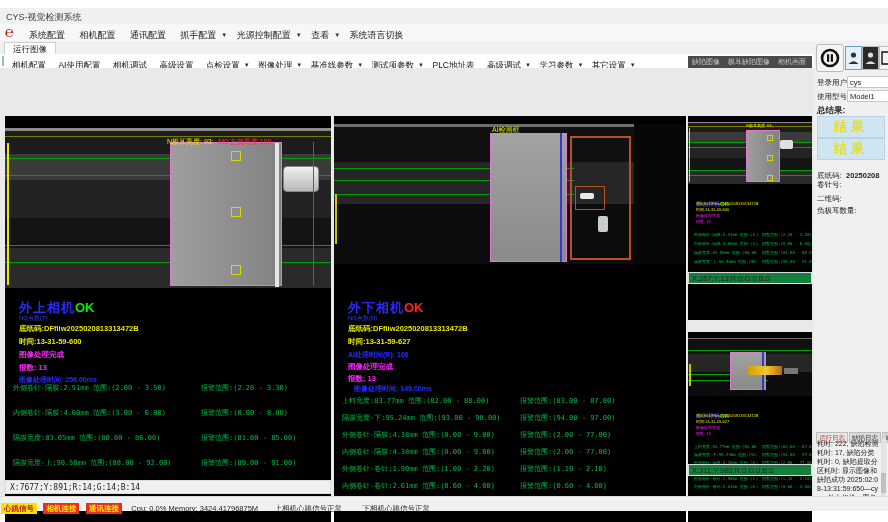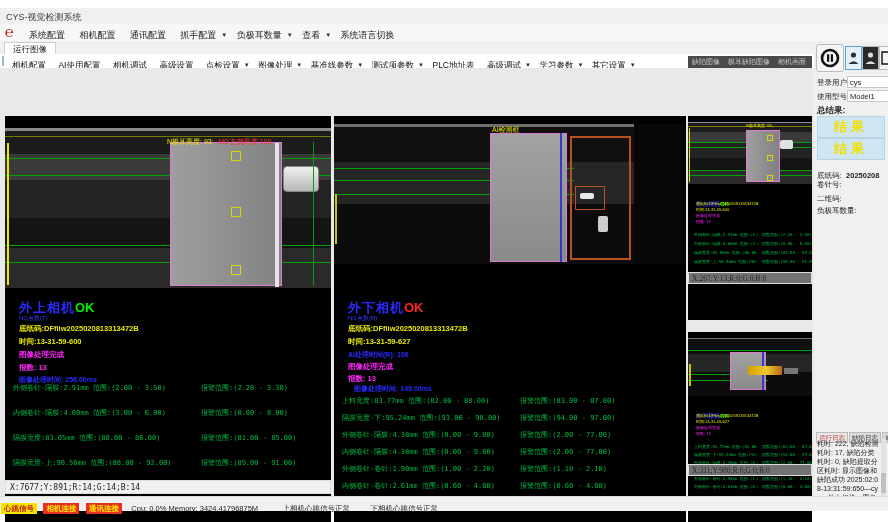--- a/index.html
+++ b/index.html
@@ -35,21 +35,21 @@
   .ovm{font-size:7.5px;color:#ff22ff;font-weight:bold;}
   .ovb{font-size:7px;color:#2a2aff;font-weight:bold;}
   .mrow{font-size:7px;color:#00bb44;font-family:"DejaVu Sans Mono",monospace;white-space:nowrap;}
   .imglabel-y{font-size:7px;color:#e8e800;white-space:nowrap;}
   .imglabel-r{font-size:7px;color:#ff3030;}
   .gline{background:#00a000;}
   .cellblock{background:linear-gradient(90deg,#9e9e9e,#828282);border:1px solid #e07ad0;box-sizing:border-box;}
   
   .minihdr{background:#4a4a4a;color:#c8c8c8;font-size:7px;line-height:12px;white-space:nowrap;overflow:hidden;}
   .minihdr span{margin:0 4px;}
-  .ministatus{background:#737373;color:#222;font-family:Liberation Serif, serif;font-size:7.5px;
+  .ministatus{background:#15803d;color:#222;font-family:Liberation Sans, sans-serif;font-size:7.5px;
               line-height:11px;padding-left:3px;border:1px solid #dcdcdc;box-sizing:border-box;}
   .mtiny-b{font-size:6px;font-weight:bold;color:#2a2aff;}
   .mtiny-g{font-size:6px;font-weight:bold;color:#00ee00;}
   .mtiny-y{font-size:4px;color:#e8e800;white-space:nowrap;}
   .mtiny-m{font-size:4px;color:#ff22ff;white-space:nowrap;}
   .mtiny-row{font-size:4px;color:#00bb44;white-space:nowrap;font-family:"DejaVu Sans Mono",monospace;}
   
   .sidebar{left:814px;top:42px;width:74px;height:468px;background:#f0f0f0;}
   .sbtn{border:1px solid #bbb;background:#f5f5f5;display:flex;align-items:center;justify-content:center;}
   .sbtn.sel{border:1px solid #58a6d8;background:#e4f1fa;}
@@ -78,21 +78,21 @@
     <div class="abs titletext">CYS-视觉检测系统</div>
   </div>
 
   <div class="abs menubar">
     <div class="abs logo">℮</div>
     <div class="abs menuwrap">
       <span class="menuitem">系统配置</span>
       <span class="menuitem">相机配置</span>
       <span class="menuitem">通讯配置</span>
       <span class="menuitem">抓手配置</span><span class="dd">▼</span>
-      <span class="menuitem">负极耳数量</span><span class="dd">▼</span>
+      <span class="menuitem">光源控制配置</span><span class="dd">▼</span>
       <span class="menuitem">查看</span><span class="dd">▼</span>
       <span class="menuitem">系统语言切换</span>
     </div>
   </div>
 
   <div class="abs tabrow">
     <div class="abs runtab">运行图像</div>
   </div>
 
   <div class="abs toolbar">
@@ -324,17 +324,17 @@
     <div class="abs" style="left:67px;top:397px;width:5px;height:62px;background:#e2e2e2;">
       <div class="abs scrollthumb" style="left:0;top:34px;width:5px;height:20px;"></div>
     </div>
   </div>
 
   <div class="abs bottombar">
     <span class="badge y">心跳信号</span>
     <span class="badge r">相机连接</span>
     <span class="badge r">通讯连接</span>
     <span class="bbtext" style="margin-left:4px;">Cpu: 0.0% Memory: 3424.41796875M</span>
-    <span class="bbtext" style="margin-left:20px;">上相机心跳信号正常</span>
+    <span class="bbtext" style="margin-left:12px;">上相机心跳信号正常</span>
     <span class="bbtext" style="margin-left:16px;">下相机心跳信号正常</span>
   </div>
 
 </div>
 
 </body></html>

